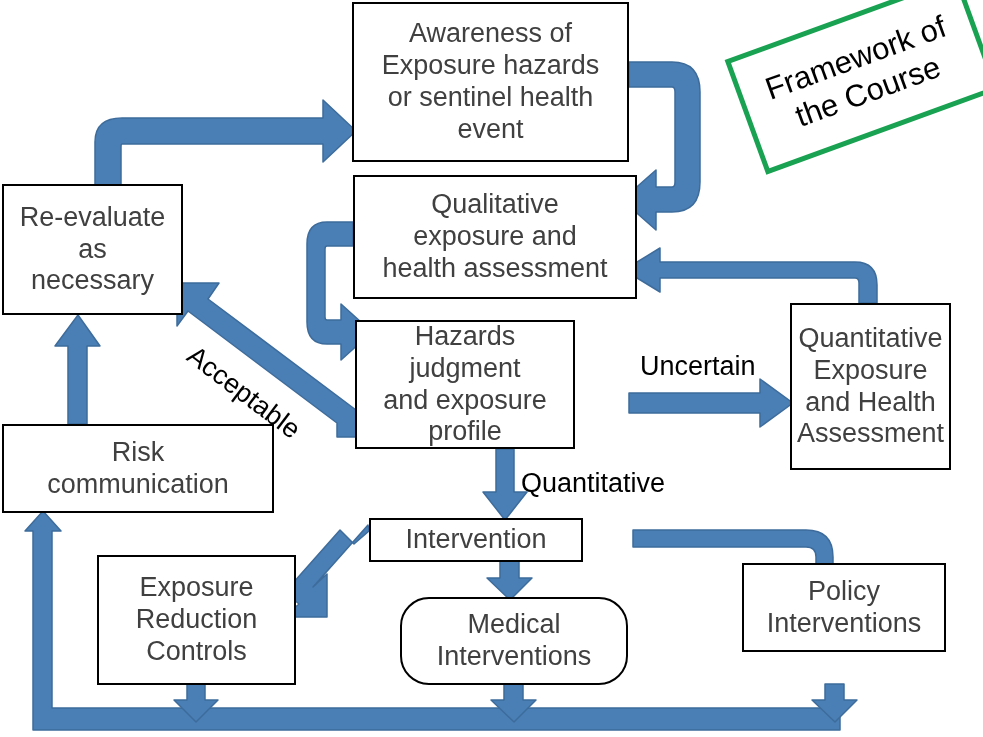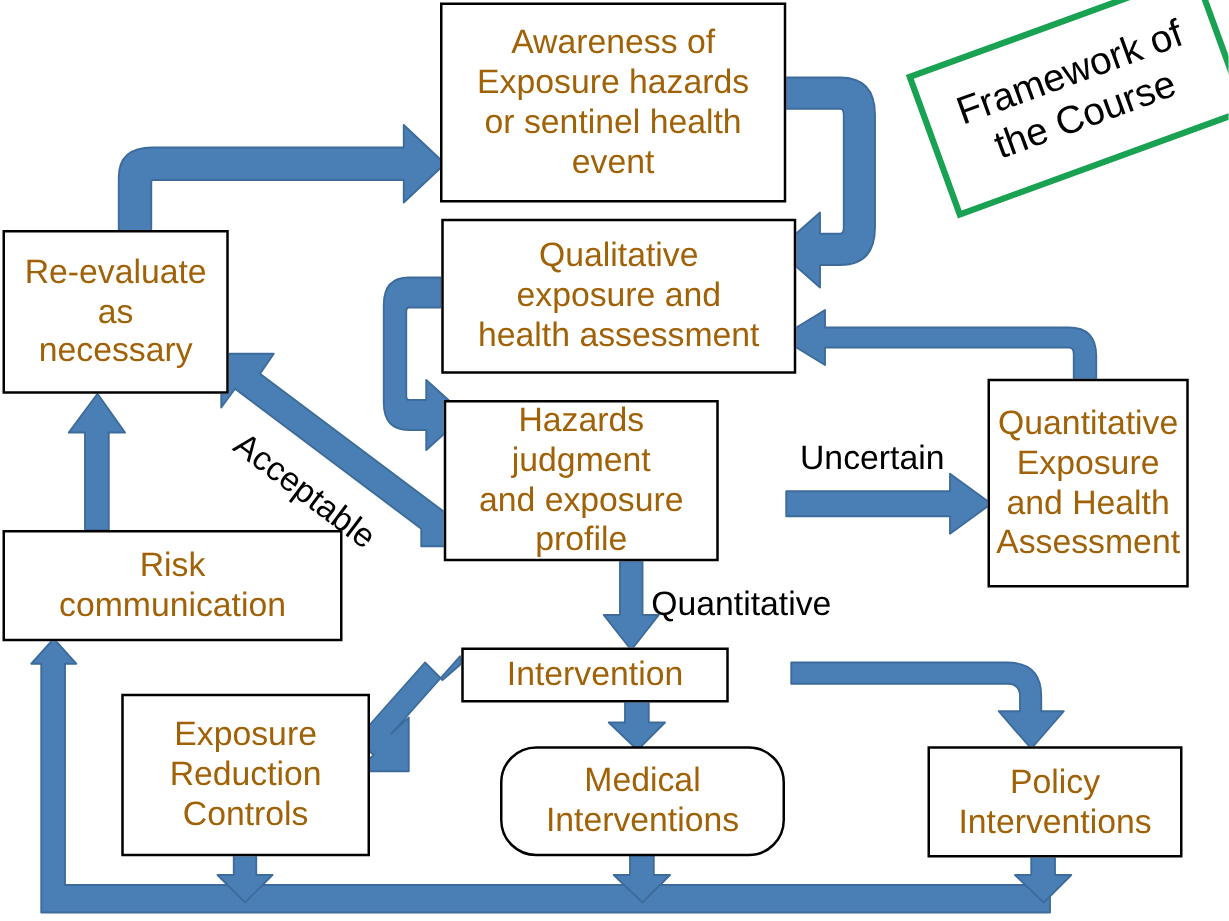--- a/index.html
+++ b/index.html
@@ -17,21 +17,21 @@
   }
   .node {
     position: absolute;
     box-sizing: border-box;
     border: 2px solid #000000;
     background: #ffffff;
     display: flex;
     align-items: center;
     justify-content: center;
     text-align: center;
-    color: #a16207;
+    color: #404040;
     font-size: 27px;
     line-height: 1.18;
     z-index: 5;
     padding: 2px 4px;
     white-space: pre-line;
   }
   .edge-label {
     position: absolute;
     color: #000000;
     font-size: 27px;
@@ -261,21 +261,21 @@
 
   <div class="node" style="left:369px; top:518px; width:214px; height:44px;">Intervention</div>
 
   <div class="node" style="left:97px; top:555px; width:199px; height:130px;">Exposure
 Reduction
 Controls</div>
 
   <div class="node" style="left:400px; top:597px; width:228px; height:88px;border-radius:29px;">Medical
 Interventions</div>
 
-  <div class="node" style="left:742px; top:597px; width:204px; height:89px;">Policy
+  <div class="node" style="left:742px; top:563px; width:204px; height:89px;">Policy
 Interventions</div>
 
   <div class="edge-label" style="left:640px; top:352px;">Uncertain</div>
 
   <div class="edge-label" style="left:521px; top:469px;">Quantitative</div>
 
   <div class="edge-label" style="left:199px; top:341px; transform:rotate(37deg); transform-origin:left top;">Acceptable</div>
 
   <div class="framework" style="left:738px; top:14px; width:248px; height:122px; transform:rotate(-20deg); transform-origin:center center;">Framework of
 the Course</div>

